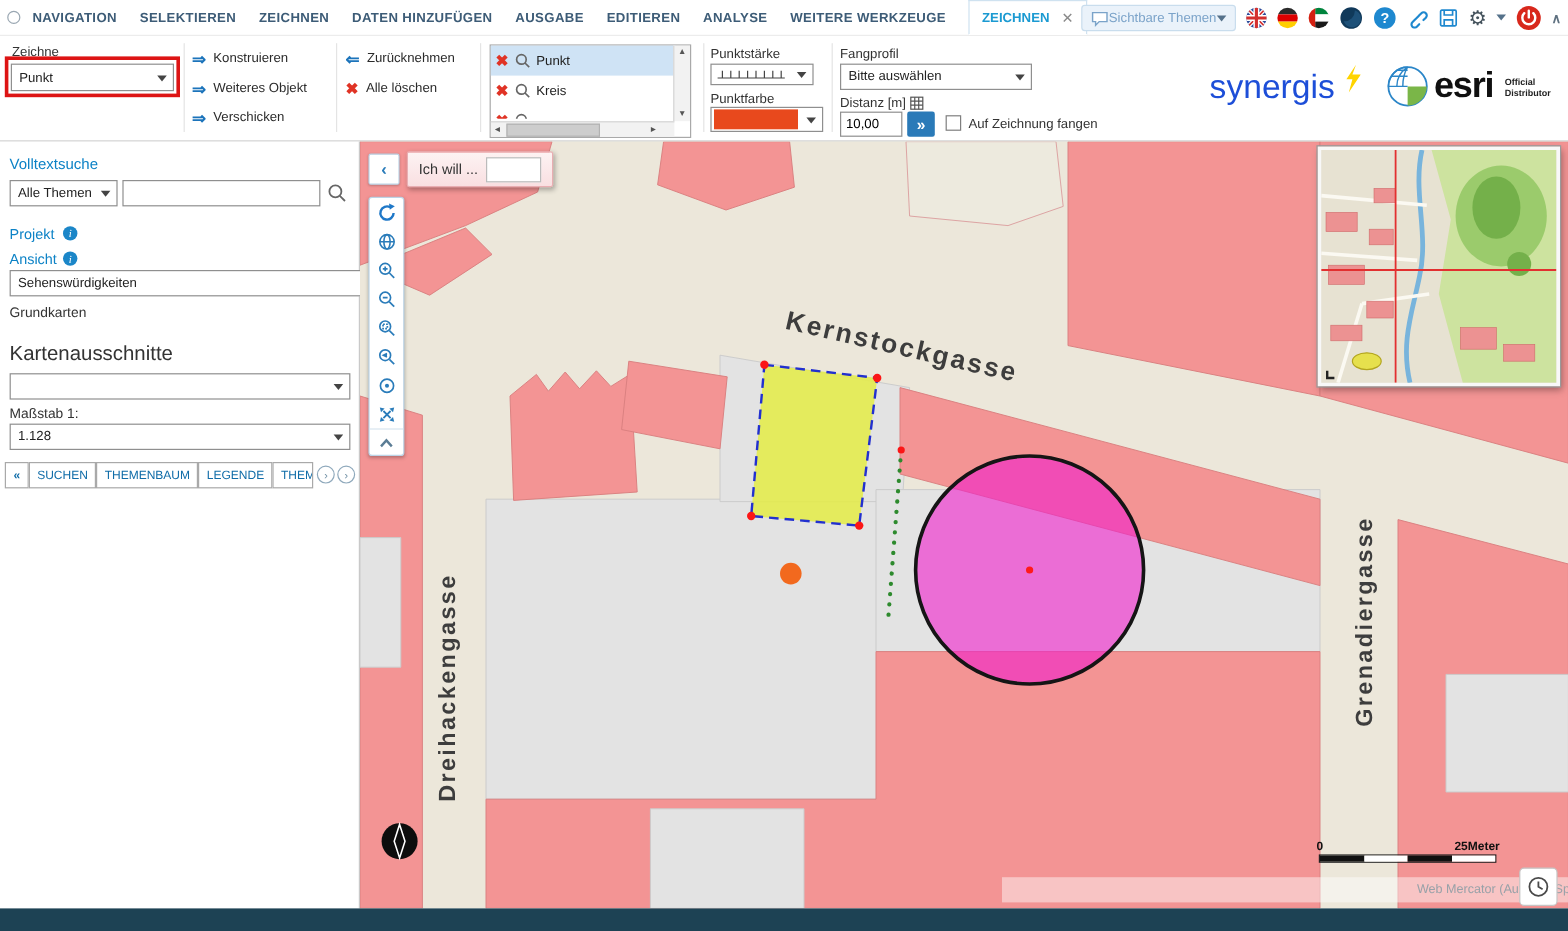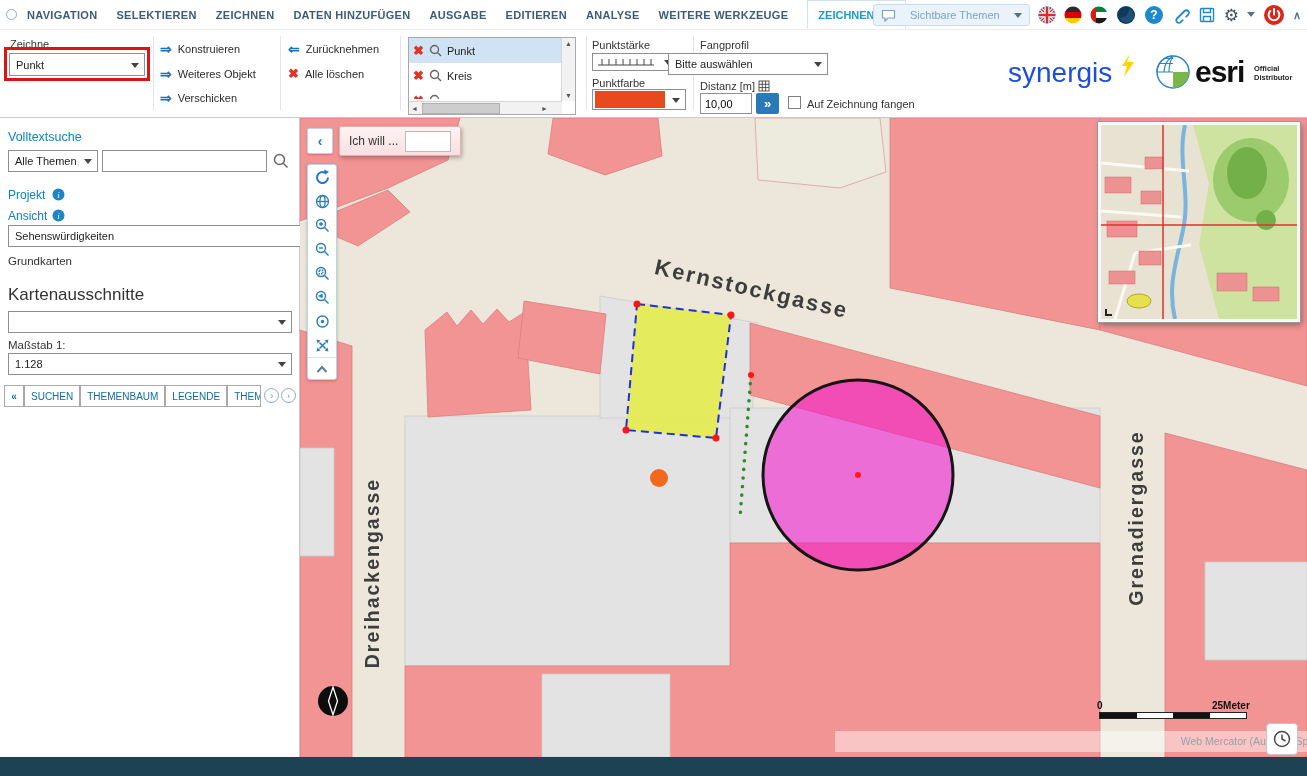--- a/index.html
+++ b/index.html
@@ -5,21 +5,21 @@
   html,body{margin:0;padding:0}
   body{position:relative;width:1307px;height:776px;font-family:"Liberation Sans",sans-serif;background:#fff;overflow:hidden}
   .abs{position:absolute}
   
   .tabbar{position:absolute;left:0;top:0;width:1307px;height:30px;background:#fff;border-bottom:1px solid #ececec;display:flex;align-items:center;gap:19px;padding-left:6px;box-sizing:border-box}
   .tab{font-size:11px;font-weight:bold;color:#3d5c77;letter-spacing:.3px;white-space:nowrap;cursor:pointer}
   .active-tab{display:flex;align-items:center;gap:10px;height:29px;padding:0 10px;border:1px solid #cfe2f0;border-bottom:1px solid #fff;color:#1b9ad2;font-size:11px;font-weight:bold;background:#fff;box-sizing:border-box}
   .close-x{color:#8a8a8a;font-size:12px;font-weight:normal}
   .circ-btn{width:15px;height:15px;border-radius:50%;border:1px solid #8fa9bc;color:#6f8fa5;font-size:9px;display:flex;align-items:center;justify-content:center;box-sizing:border-box}
   .hdr-right{position:absolute;right:6px;top:4px;display:flex;align-items:center;gap:8px}
-  .vt-btn{height:22px;background:#eaf2fa;border:1px solid #c9dded;border-radius:3px;display:flex;align-items:center;gap:14px;padding:0 7px;color:#7ba3c9;font-size:11px;box-sizing:border-box}
+  .vt-btn{height:22px;background:#eaf2fa;border:1px solid #c9dded;border-radius:3px;display:flex;align-items:center;gap:0;padding:0 7px;color:#7ba3c9;font-size:11px;box-sizing:border-box}
   .vt-arrow{width:0;height:0;border:4px solid transparent;border-top:5px solid #55718a;margin-top:4px}
   
   .ribbon{position:absolute;left:0;top:30px;width:1307px;height:88px;background:#fff;border-bottom:1px solid #c9c9c9;box-sizing:border-box}
   .sep{position:absolute;top:6px;height:74px;border-left:1px solid #e4e4e4}
   .lbl{position:absolute;font-size:11px;color:#333;white-space:nowrap}
   .sel{position:absolute;background:#fff;border:1px solid #8f8f8f;display:flex;align-items:center;font-size:11px;color:#222;padding:0 18px 0 6px;box-sizing:border-box;height:22px;white-space:nowrap;overflow:hidden}
   .sel::after{content:"";position:absolute;right:5px;top:50%;margin-top:-2px;border:4px solid transparent;border-top:5px solid #444}
   .cmd{position:absolute;display:flex;align-items:center;gap:6px;font-size:11px;color:#2b2b2b;white-space:nowrap;cursor:pointer}
   .xglyph{color:#e03325;font-weight:bold;font-size:13px;line-height:1}
   .bluearr{color:#1c74bb;font-weight:bold;font-size:14px;line-height:1}
@@ -227,21 +227,21 @@
   </div>
   <span class="lbl" style="left:592px;top:47px">Punktfarbe</span>
   <div class="sel" style="left:592px;top:59px;width:94px;height:21px;padding-left:2px">
     <svg width="70" height="17">
         <rect x="0" y="0" width="70" height="17" fill="#e8491d"></rect>
       </svg>
   </div>
   <div class="sep" style="left:693px"></div>
 
   <span class="lbl" style="left:700px;top:9px">Fangprofil</span>
-  <div class="sel" style="left:668px;top:23px;width:160px">
+  <div class="sel" style="left:700px;top:23px;width:160px">
       <span>Bitte auswählen</span>
     </div>
   <span class="lbl" style="left:700px;top:50px">Distanz [m]</span>
   <svg width="12" height="12" style="position:absolute;left:758px;top:50px" stroke="#555" stroke-width="1" fill="none">
       <rect x="1" y="1" width="10" height="10"></rect>
       <path d="M1,4.3 H11 M1,7.6 H11 M4.3,1 V11 M7.6,1 V11"></path>
     </svg>
   <input class="input" style="left: 700px; top: 63px; width: 52px; height: 21px;" value="10,00">
   <div style="position:absolute;left:756px;top:63px;width:23px;height:21px;background:#2a7ab8;border-radius:2px;color:#fff;font-weight:bold;font-size:13px;display:flex;align-items:center;justify-content:center">»</div>
   <span class="chk" style="left:788px;top:66px"></span>

